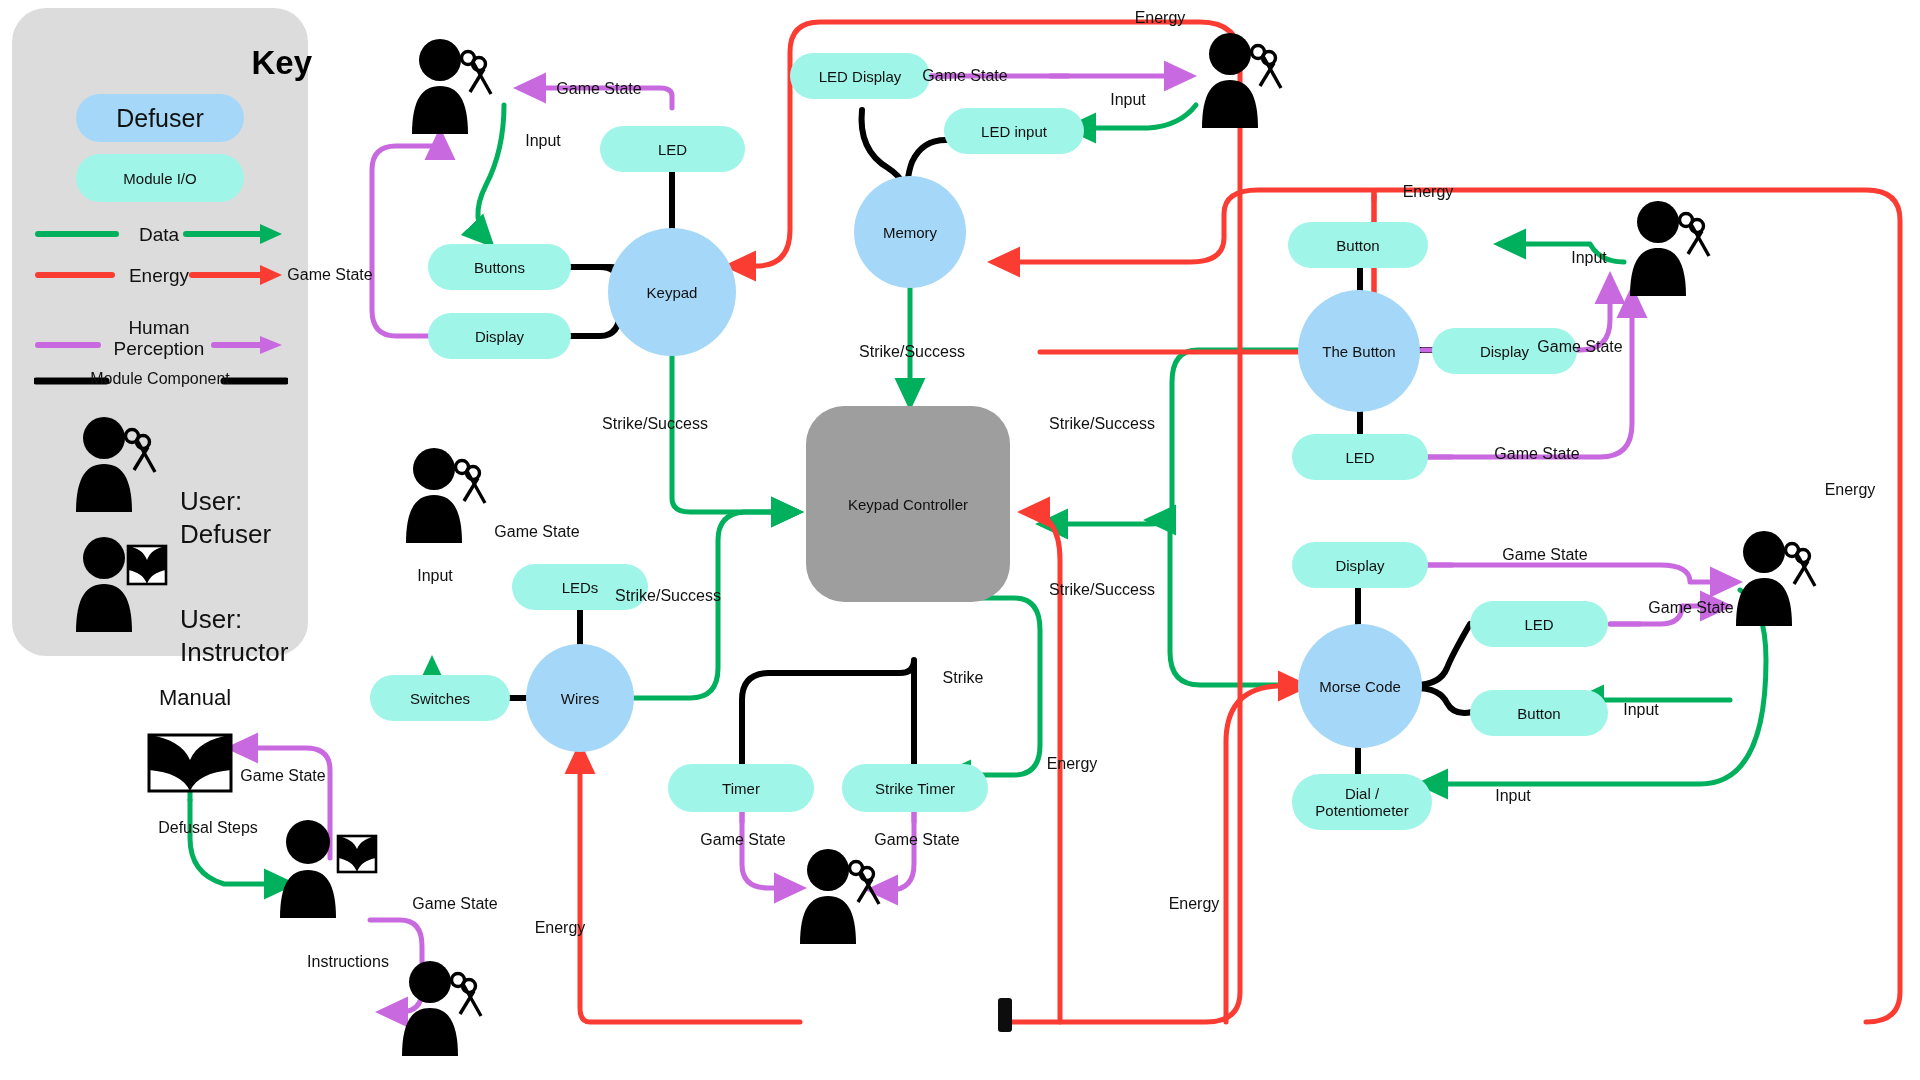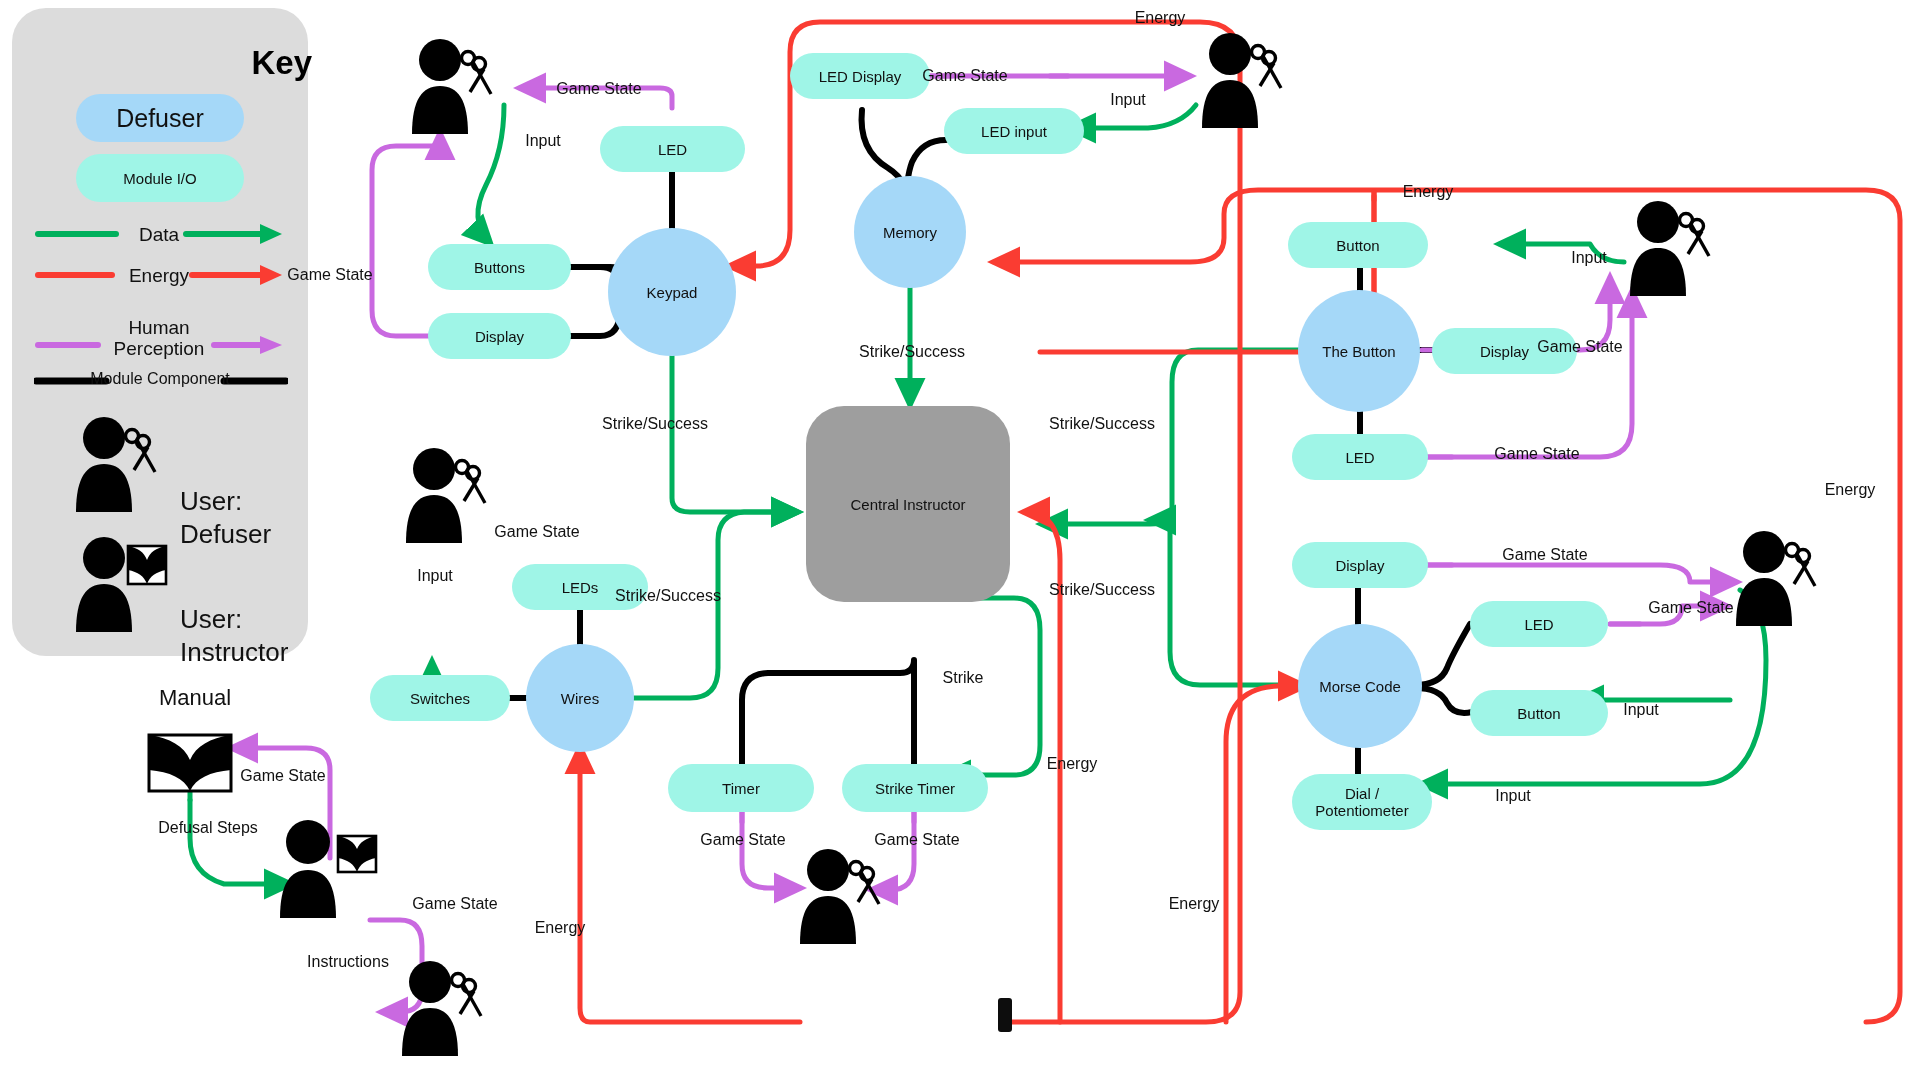--- a/index.html
+++ b/index.html
@@ -289,21 +289,21 @@
   <div class="node module" style="left:1298px;top:624px;width:124px;height:124px">Morse Code</div>
   <div class="node io" style="left:1470px;top:601px;width:138px;height:46px">LED</div>
   <div class="node io" style="left:1470px;top:690px;width:138px;height:46px">Button</div>
   <div class="node io" style="left:1292px;top:774px;width:140px;height:56px;white-space:pre-line">Dial /
 Potentiometer</div>
 
   <div class="node io" style="left:512px;top:564px;width:136px;height:46px">LEDs</div>
   <div class="node module" style="left:526px;top:644px;width:108px;height:108px">Wires</div>
   <div class="node io" style="left:370px;top:675px;width:140px;height:46px">Switches</div>
 
-  <div class="node controller" style="left:806px;top:406px;width:204px;height:196px">Central Instructor</div>
+  <div class="node controller" style="left:806px;top:406px;width:204px;height:196px">Keypad Controller</div>
 
   <div class="node io" style="left:668px;top:764px;width:146px;height:48px">Timer</div>
   <div class="node io" style="left:842px;top:764px;width:146px;height:48px">Strike Timer</div>
 
   <div class="pb-nub" style="left:998px;top:998px;width:14px;height:34px"></div>
 
   <div class="elabel" style="left:140px;top:688px;width:110px;font-size:22px">Manual</div>
   <div class="glyph" style="left:146px;top:730px">
     <svg width="88" height="66" viewBox="0 0 88 66">
       <rect x="3" y="5" width="82" height="56" fill="#fff" stroke="#000" stroke-width="3"></rect>

